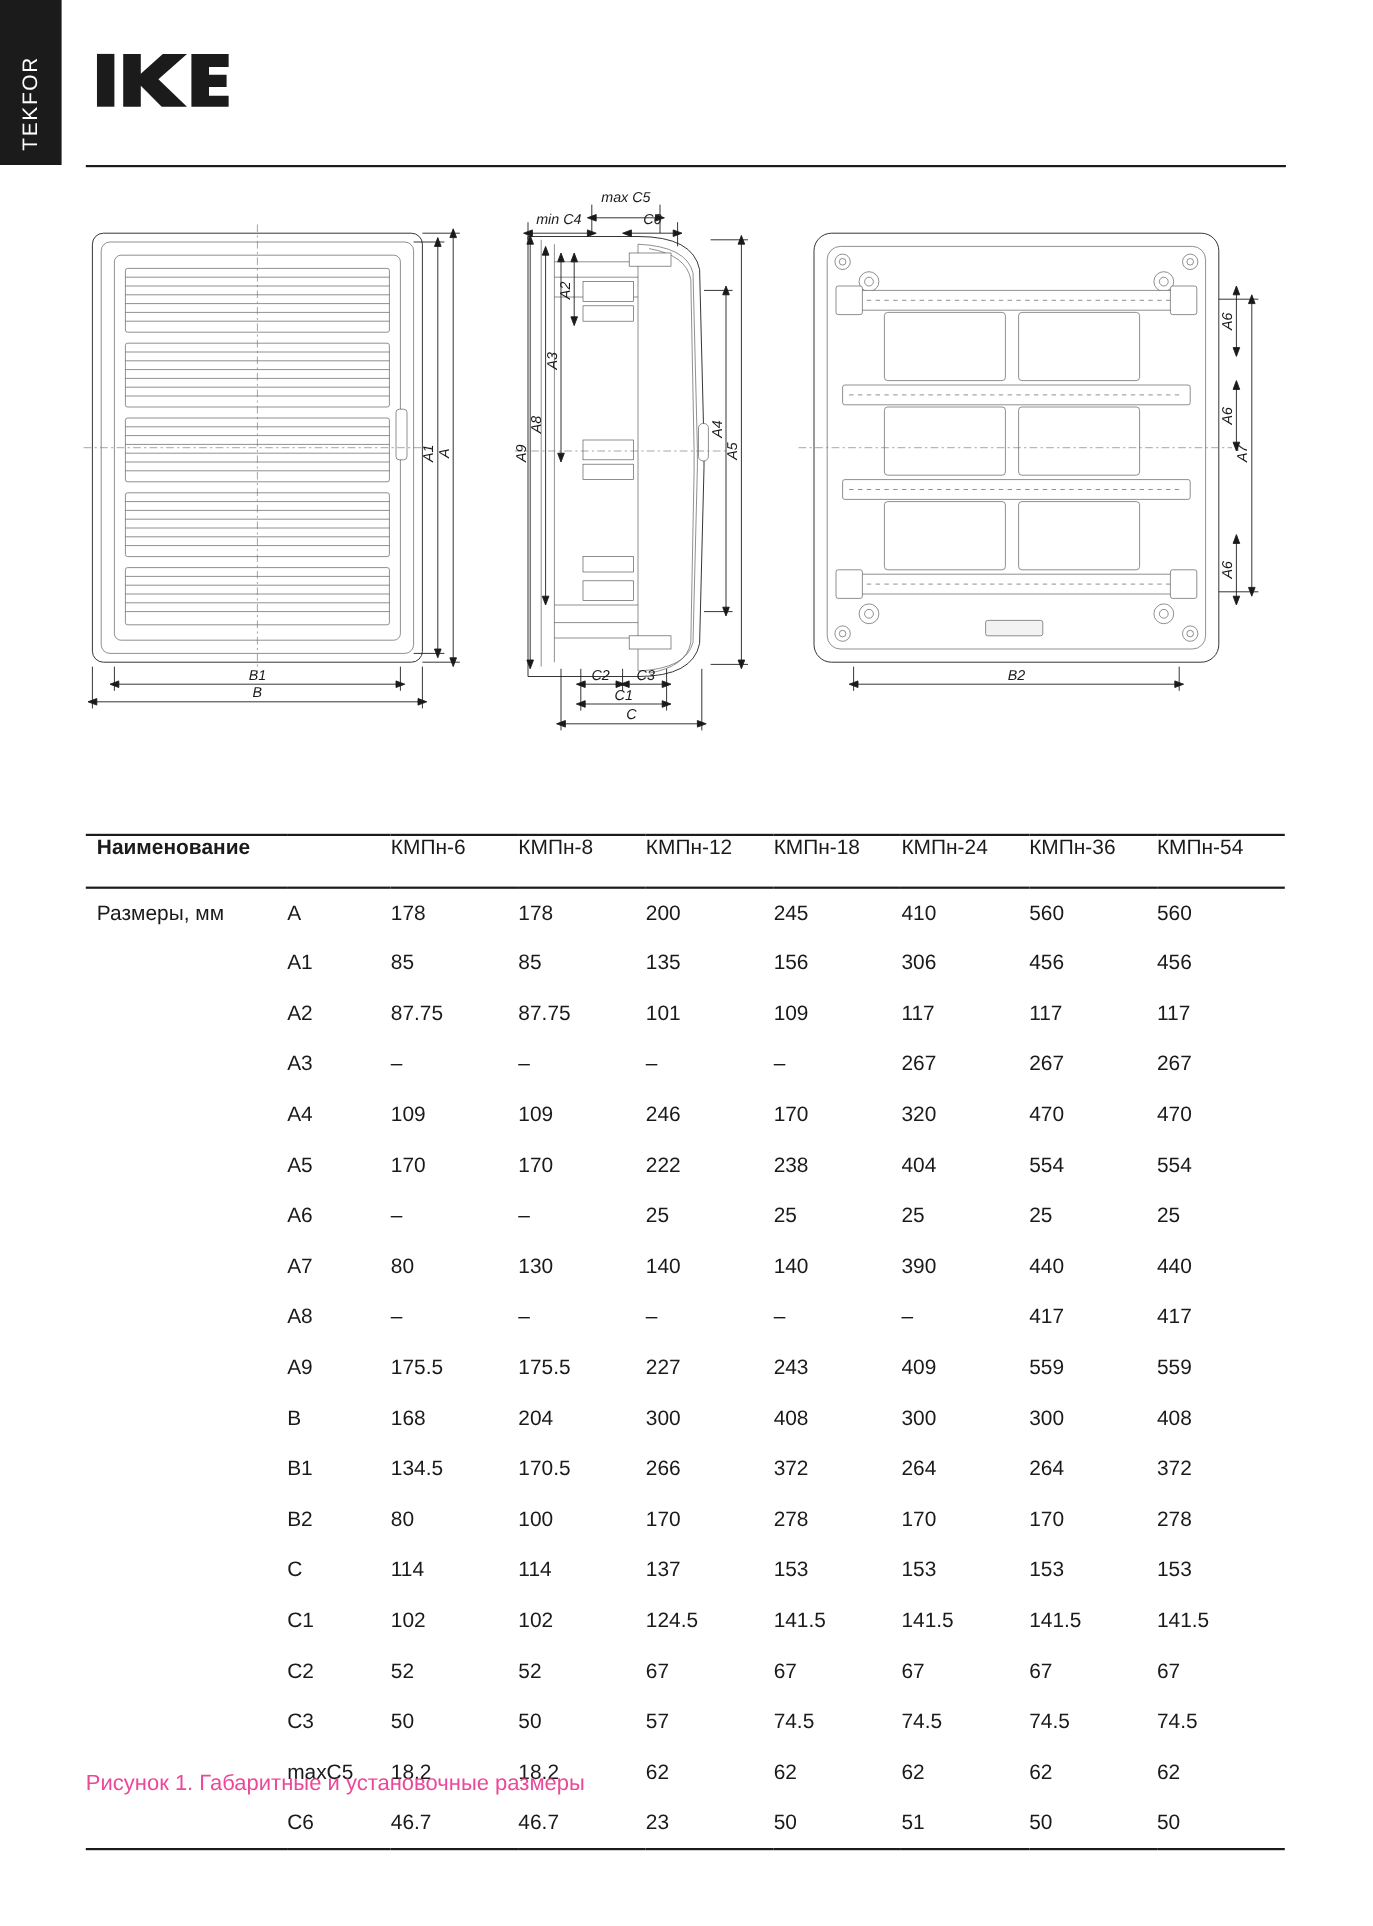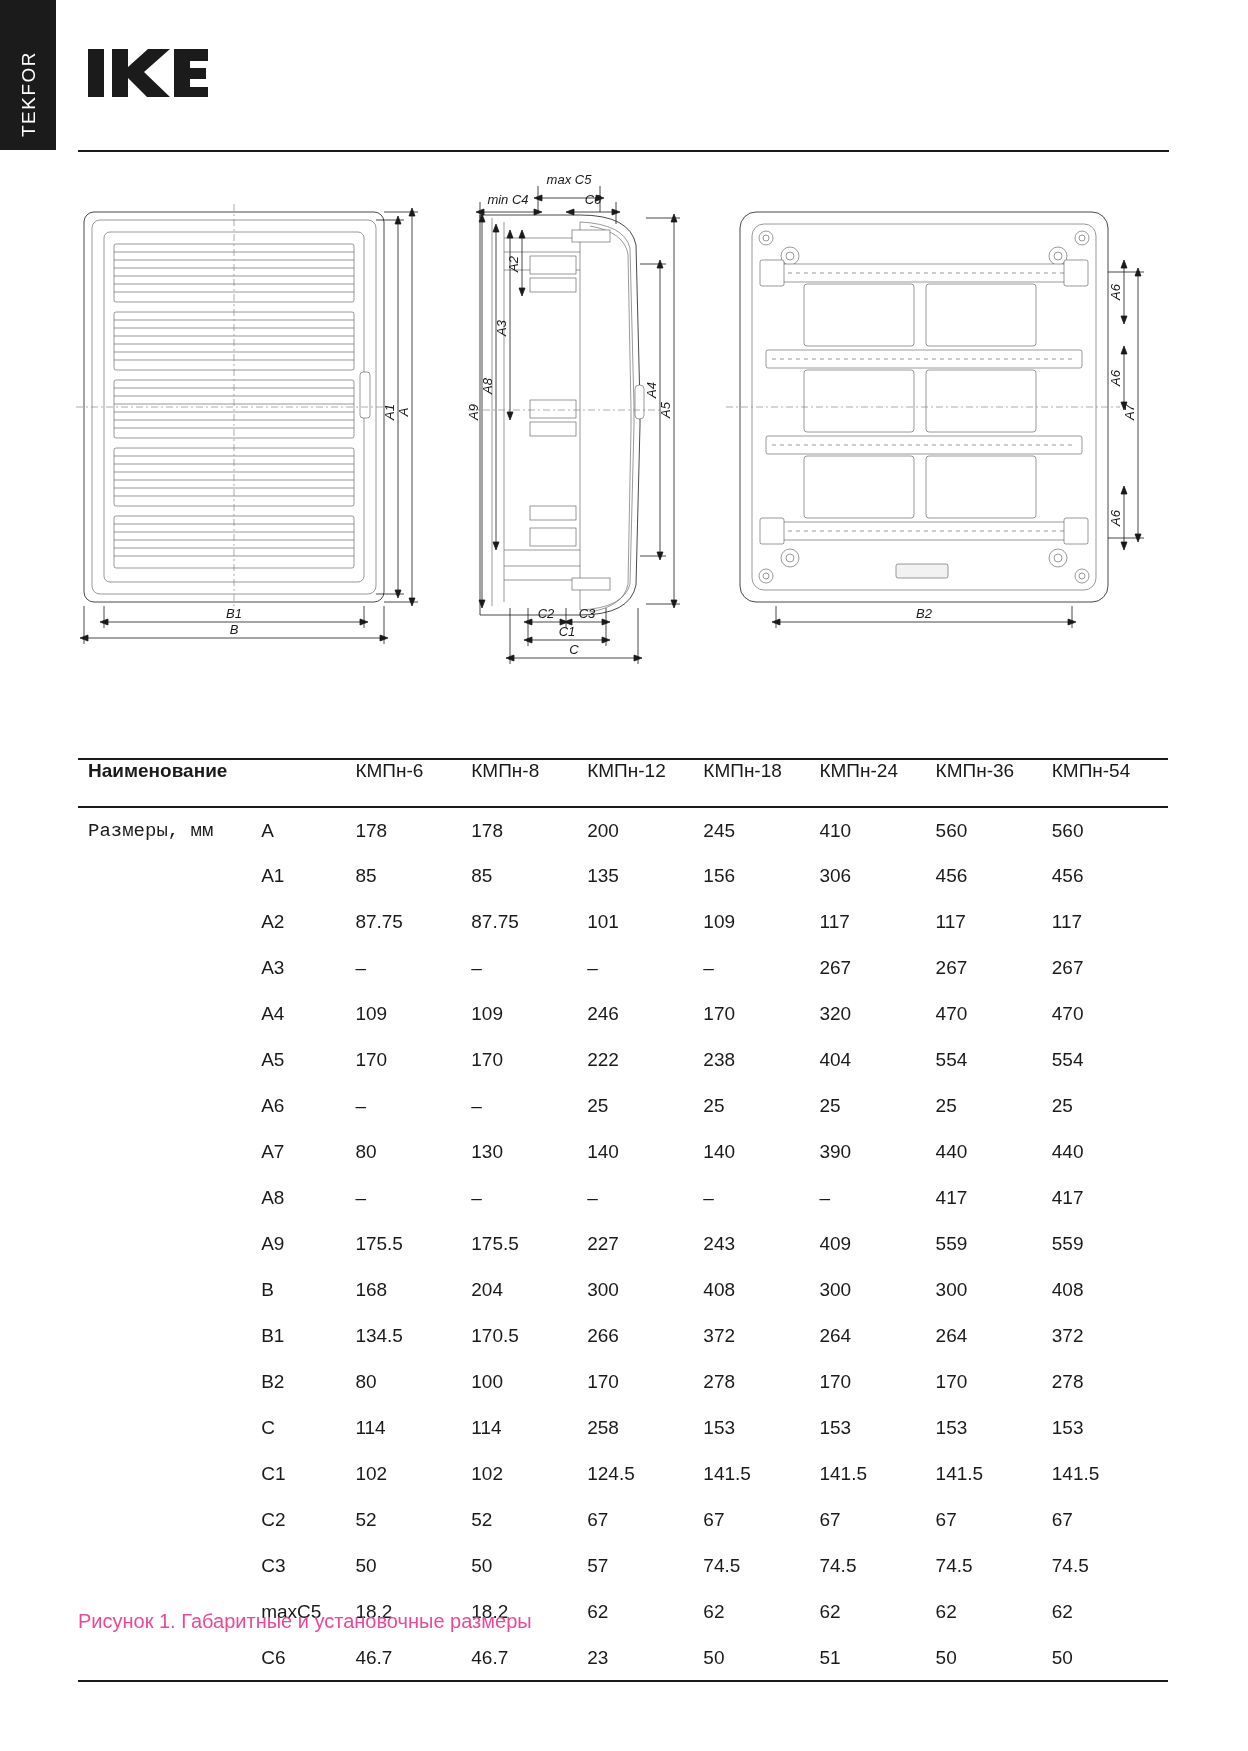--- a/index.html
+++ b/index.html
@@ -95,21 +95,21 @@
   .hdr-row { height: 60px; }
   .rule-top td {
     border-top: 2px solid #1b1b1b;
   }
   .rule-bottom td {
     border-bottom: 2px solid #1b1b1b;
   }
   .c-name  { width: 175px; padding-left: 10px !important; }
   .c-dim   { width: 95px; }
   .c-val   { width: 117px; }
-  .name-label { font-weight: bold; font-family: Liberation Mono, monospace; }
+  .name-label { font-weight: bold; }
   .hdr-row .c-val, .hdr-row .c-dim { font-weight: normal; }
 
   .caption {
     position: absolute;
     left: 78px;
     top: 1610px;
     font-size: 20px;
     color: #ec4899;
   }
 
@@ -600,21 +600,21 @@
       <td class="c-val">278</td>
       <td class="c-val">170</td>
       <td class="c-val">170</td>
       <td class="c-val">278</td>
     </tr>
     <tr>
       <td class="c-name"></td>
       <td class="c-dim">C</td>
       <td class="c-val">114</td>
       <td class="c-val">114</td>
-      <td class="c-val">258</td>
+      <td class="c-val">137</td>
       <td class="c-val">153</td>
       <td class="c-val">153</td>
       <td class="c-val">153</td>
       <td class="c-val">153</td>
     </tr>
     <tr>
       <td class="c-name"></td>
       <td class="c-dim">C1</td>
       <td class="c-val">102</td>
       <td class="c-val">102</td>

